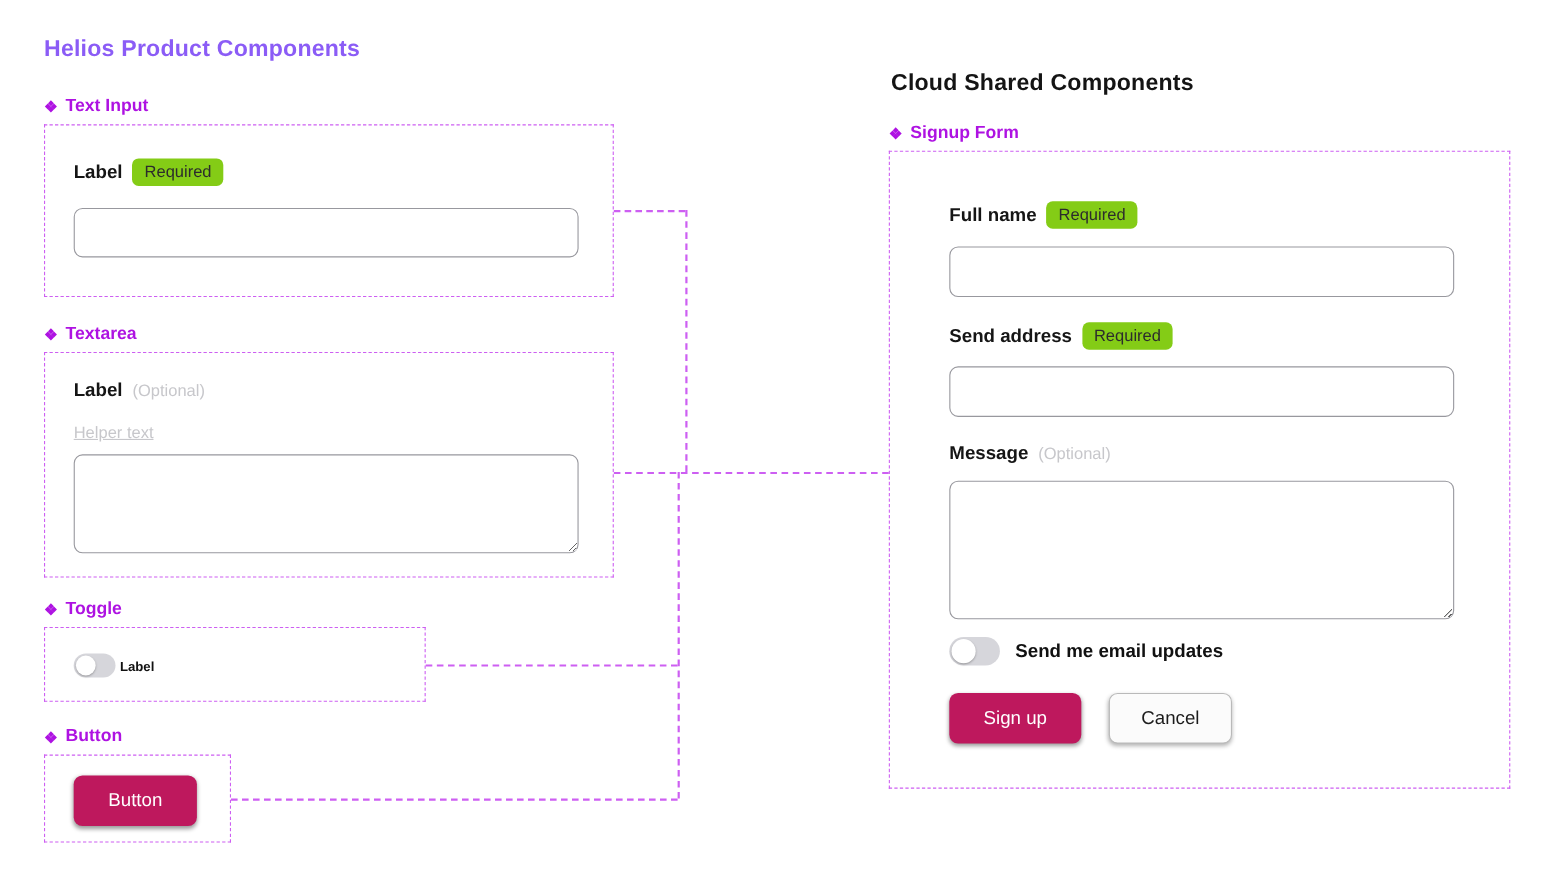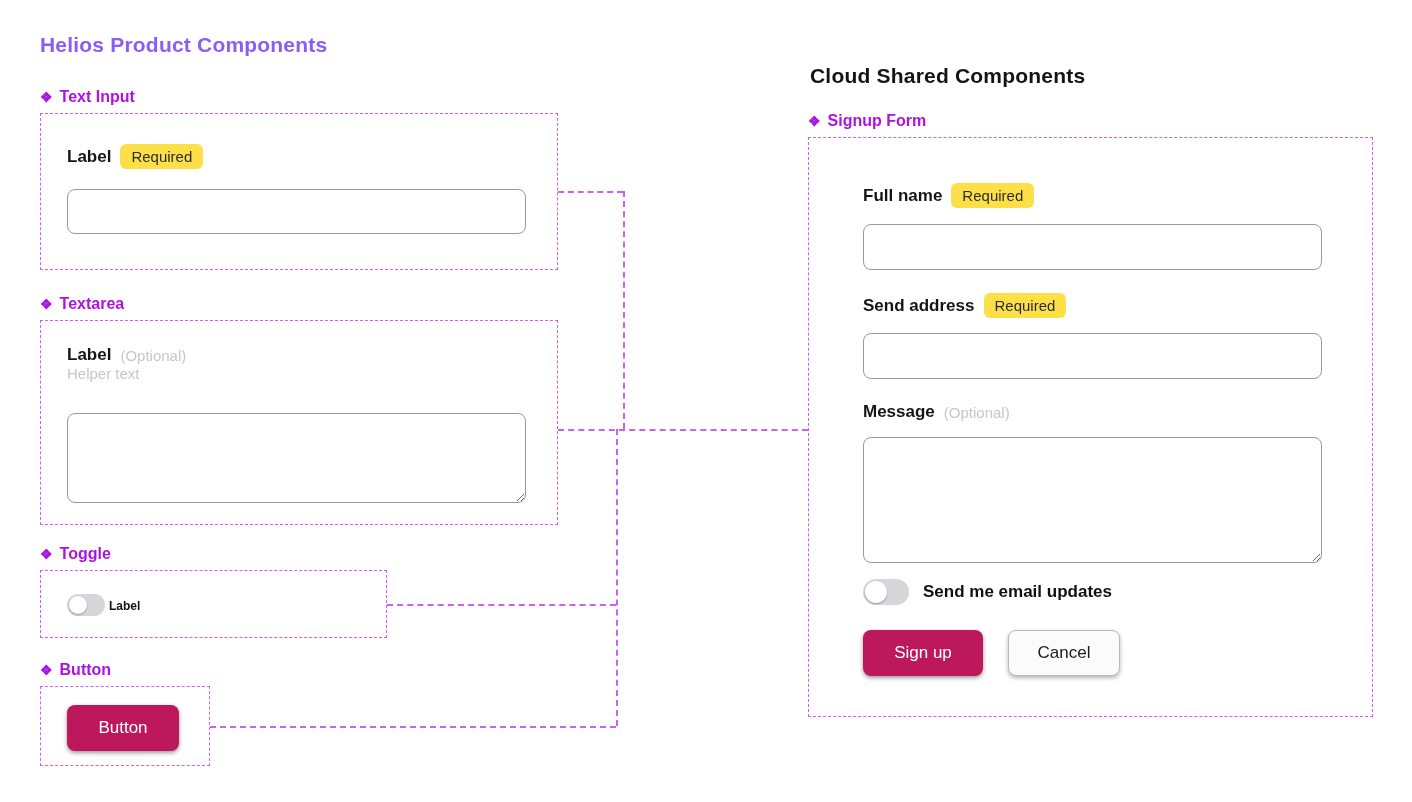--- a/index.html
+++ b/index.html
@@ -12,21 +12,21 @@
   .heading-right { color: #141414; margin-top: 31px; }
 
   .sec-title { position: absolute; display: flex; align-items: center; gap: 7px;
                color: #ae12e2; font-weight: 700; font-size: 16px; }
   .diamond { font-size: 14px; line-height: 1; color: #ae12e2; }
 
   .frame { position: absolute; border: 1.5px dashed #cd5ff2; background: transparent; }
 
   .label-row { position: absolute; display: flex; align-items: center; gap: 9px; white-space: nowrap; }
   .field-label { font-size: 17px; font-weight: 700; color: #151515; }
-  .badge { background: #fde047; border-radius: 6px; padding: 4px 11px; font-size: 15px; color: #2c2c2c; }
+  .badge { background: #84cc16; border-radius: 6px; padding: 4px 11px; font-size: 15px; color: #2c2c2c; }
   .optional { color: #c7c7cb; font-size: 15px; font-weight: 400; }
   .helper { position: absolute; color: #c7c7cb; font-size: 15px; }
 
   .text-input, .textarea { position: absolute; border: 1px solid #98989e; border-radius: 8px;
         background: #fff; font-family: inherit; font-size: 16px; padding: 8px 12px; outline: none; }
   .textarea { resize: both; }
 
   .toggle { position: absolute; background: #d6d6db; border-radius: 999px; cursor: pointer; }
   .knob { position: absolute; top: 2px; left: 2px; background: #fff; border-radius: 50%;
           box-shadow: 0 1px 2px rgba(0,0,0,.3); }
@@ -74,21 +74,21 @@
 
   <div class="sec-title" style="left:40px; top:295px;">
     <span class="diamond">❖</span>
     <span>Textarea</span>
   </div>
   <div class="frame" style="left:40px; top:320px; width:518px; height:205px;">
     <div class="label-row" style="left:26px; top:24px;">
       <span class="field-label">Label</span>
       <span class="optional">(Optional)</span>
     </div>
-    <div class="helper" style="left:26px; top:44px;">Helper text</div>
+    <div class="helper" style="left:26px; top:64px;text-decoration:underline;">Helper text</div>
     <textarea class="textarea" style="left: 26px; top: 92px; width: 459px; height: 90px;" placeholder=""></textarea>
   </div>
 
   <div class="sec-title" style="left:40px; top:545px;">
     <span class="diamond">❖</span>
     <span>Toggle</span>
   </div>
   <div class="frame" style="left:40px; top:570px; width:347px; height:68px;">
     <div class="toggle toggle-sm" style="left:26px; top:23px;">
       <div class="knob"></div>

